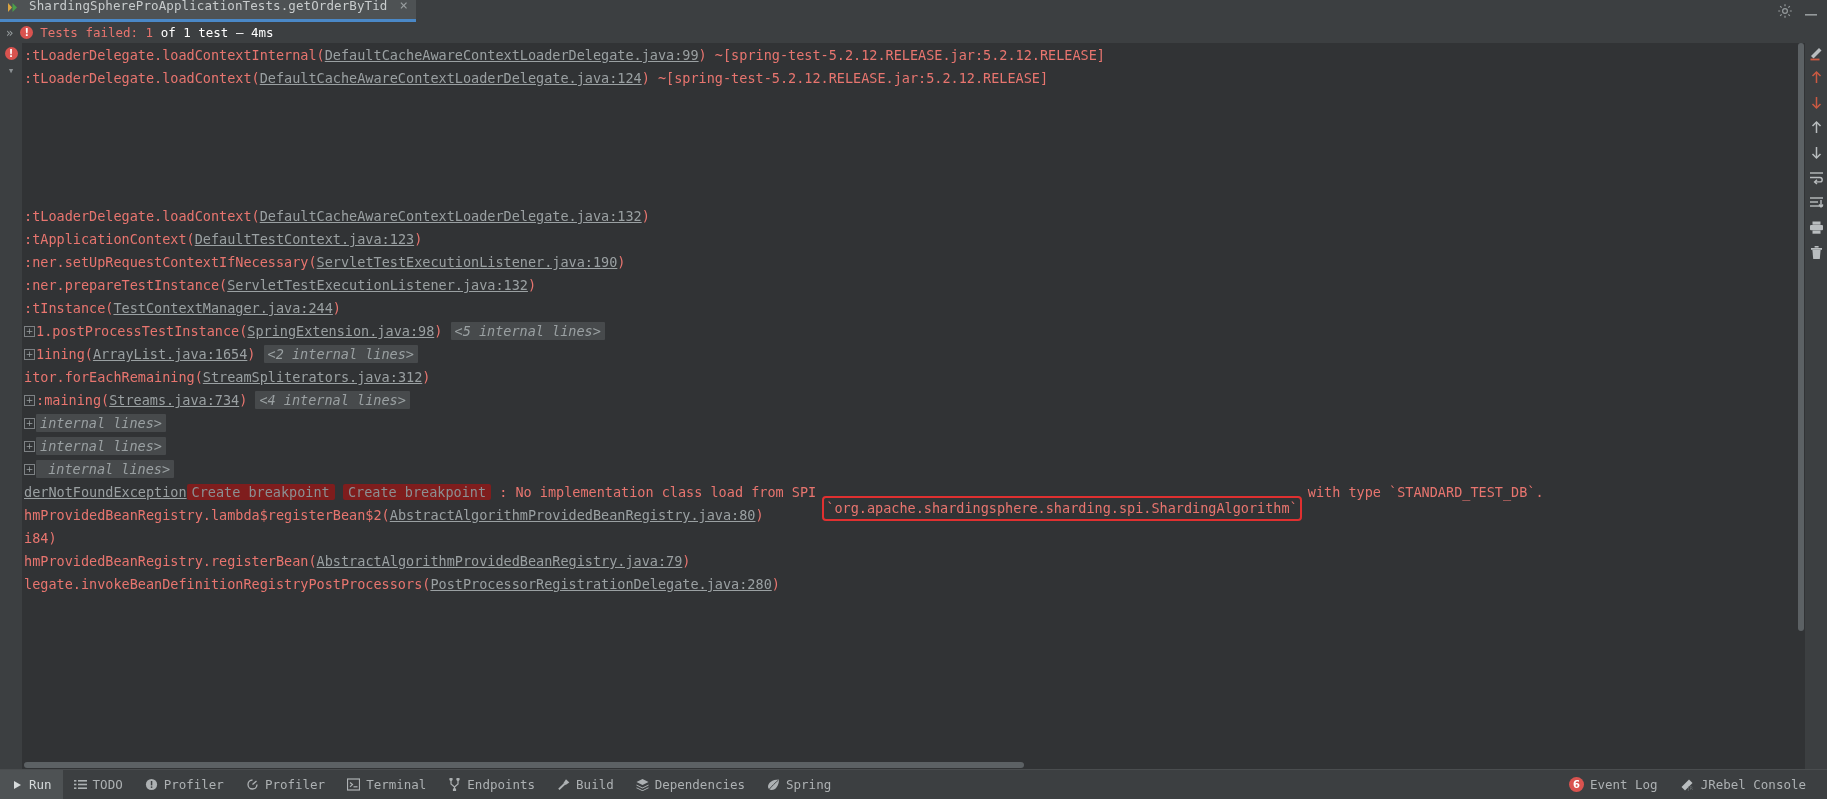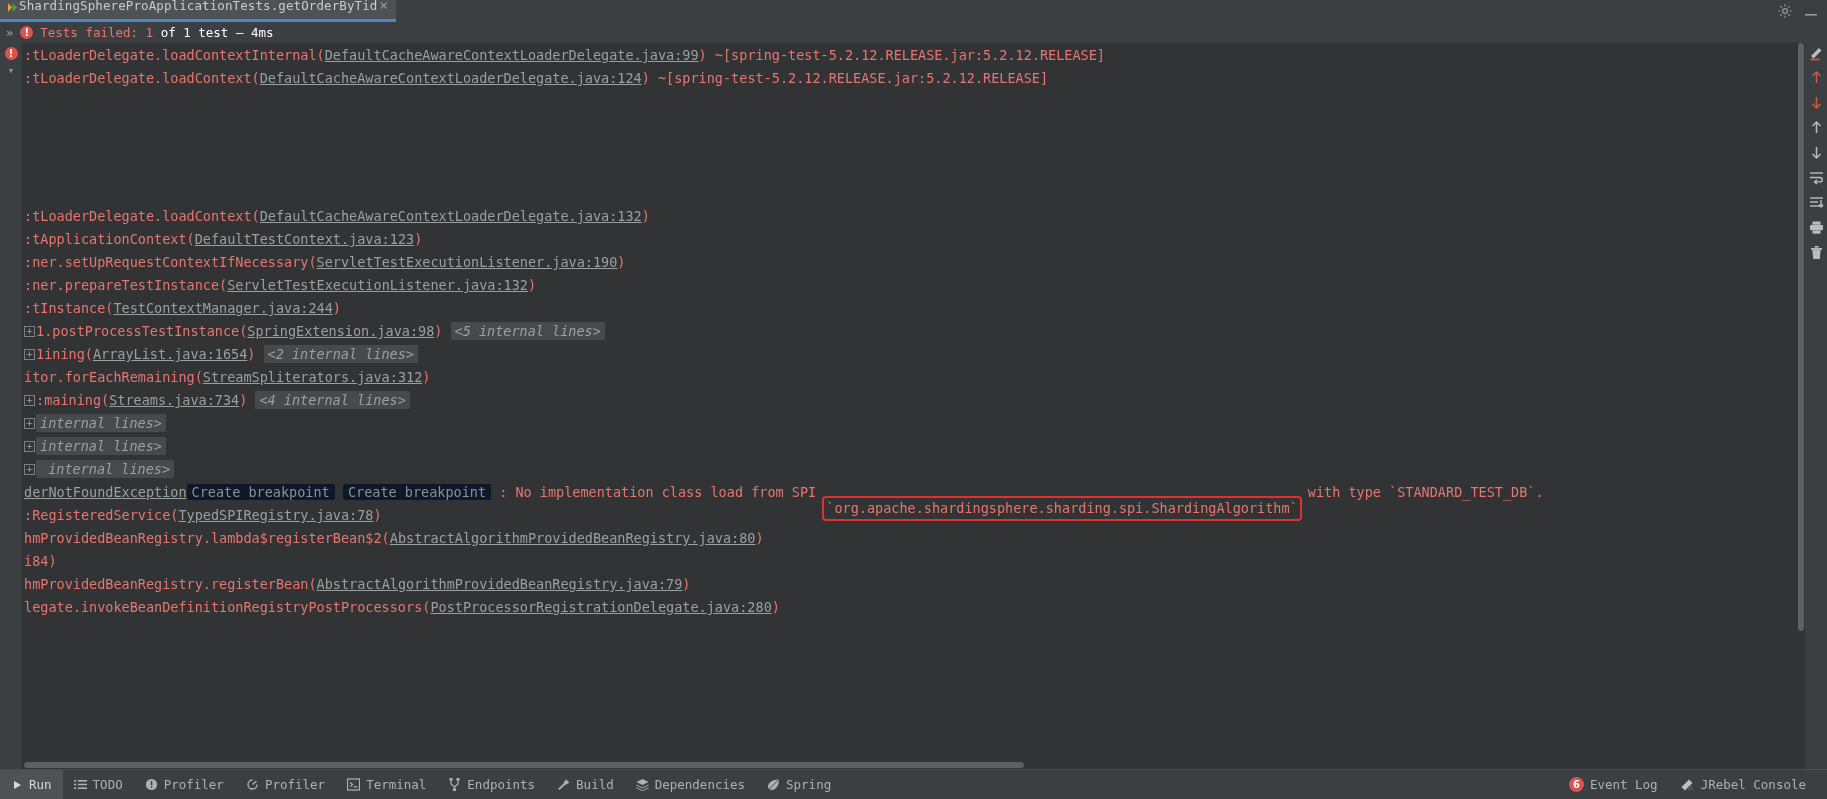--- a/index.html
+++ b/index.html
@@ -11,21 +11,21 @@
   }
   .app { position: relative; width: 1827px; height: 799px; background: #3c3f41; }
 
   
   .tabbar {
     position: absolute; top: 0; left: 0; right: 0; height: 22px;
     background: #3c3f41; display: flex; align-items: center;
   }
   .tab {
     position: relative; height: 22px; display: flex; align-items: center;
-    gap: 0; padding: 0 8px 12px 6px; background: #4e5254;
+    gap: 10px; padding: 0 8px 12px 6px; background: #4e5254;
   }
   .tab::after {
     content: ""; position: absolute; left: 0; right: 0; bottom: 0;
     height: 3px; background: #4a88c7;
   }
   .tab-run-icon { width: 13px; height: 13px; display: block; }
   .tab-label {
     font-family: "DejaVu Sans Mono", monospace;
     font-size: 12.5px; color: #c8cccd; white-space: nowrap; letter-spacing: .1px;
   }
@@ -77,21 +77,21 @@
   .fold {
     display: inline-block; width: 11px; height: 11px; margin-right: 1px;
     border: 1px solid #7d8184; color: #9aa0a2; font-size: 9px; line-height: 9px;
     text-align: center; vertical-align: 1px; font-family: "DejaVu Sans", sans-serif;
     position: relative; top: -1px;
   }
   .badge {
     background: #474a4c; color: #9aa0a2; padding: 1px 4px; border-radius: 1px; font-style: italic;
   }
   .bpchip {
-    background: #0f172a; color: #8b9093; padding: 0 5px; border-radius: 2px;
+    background: #7f1d1d; color: #8b9093; padding: 0 5px; border-radius: 2px;
   }
   .hl-box {
     outline: 2px solid #e03030; padding: 1px 2px; border-radius: 2px;
     color: #e8756f; display: inline-block; line-height: 19px; position: relative; top: 16px;
   }
 
   
   .console-scroll {
     position: absolute; right: 0; top: 0; width: 8px; bottom: 0; background: transparent;
   }
@@ -192,21 +192,20 @@
         <div class="line"><span class="red">:ner.prepareTestInstance(</span><span class="link">ServletTestExecutionListener.java:132</span><span class="red">)</span></div>
         <div class="line"><span class="red">:tInstance(</span><span class="link">TestContextManager.java:244</span><span class="red">)</span></div>
         <div class="line"><span class="fold">+</span><span class="red">1.postProcessTestInstance(</span><span class="link">SpringExtension.java:98</span><span class="red">) </span><span class="badge">&lt;5 internal lines&gt;</span></div>
         <div class="line"><span class="fold">+</span><span class="red">1ining(</span><span class="link">ArrayList.java:1654</span><span class="red">) </span><span class="badge">&lt;2 internal lines&gt;</span></div>
         <div class="line"><span class="red">itor.forEachRemaining(</span><span class="link">StreamSpliterators.java:312</span><span class="red">)</span></div>
         <div class="line"><span class="fold">+</span><span class="red">:maining(</span><span class="link">Streams.java:734</span><span class="red">) </span><span class="badge">&lt;4 internal lines&gt;</span></div>
         <div class="line"><span class="fold">+</span><span class="badge">internal lines&gt;</span></div>
         <div class="line"><span class="fold">+</span><span class="badge">internal lines&gt;</span></div>
         <div class="line"><span class="fold">+</span><span class="badge"> internal lines&gt;</span></div>
         <div class="line"><span class="link">derNotFoundException</span><span class="bpchip">Create breakpoint</span><span class="red"> </span><span class="bpchip">Create breakpoint</span><span class="red"> : No implementation class load from SPI </span><span class="hl-box">`org.apache.shardingsphere.sharding.spi.ShardingAlgorithm`</span><span class="red"> with type `STANDARD_TEST_DB`.</span></div>
-        <div class="line"><span class="red">:RegisteredService(</span><span class="link">TypedSPIRegistry.java:78</span><span class="red">)</span></div>
         <div class="line"><span class="red">hmProvidedBeanRegistry.lambda$registerBean$2(</span><span class="link">AbstractAlgorithmProvidedBeanRegistry.java:80</span><span class="red">)</span></div>
         <div class="line"><span class="red">i84)</span></div>
         <div class="line"><span class="red">hmProvidedBeanRegistry.registerBean(</span><span class="link">AbstractAlgorithmProvidedBeanRegistry.java:79</span><span class="red">)</span></div>
         <div class="line"><span class="red">legate.invokeBeanDefinitionRegistryPostProcessors(</span><span class="link">PostProcessorRegistrationDelegate.java:280</span><span class="red">)</span></div>
       </div>
     <div class="console-scroll">
       <div class="thumb" style="top:0px;height:588px;"></div>
     </div>
     <div class="console-hscroll">
       <div class="thumb" style="left:2px;width:1000px;"></div>

